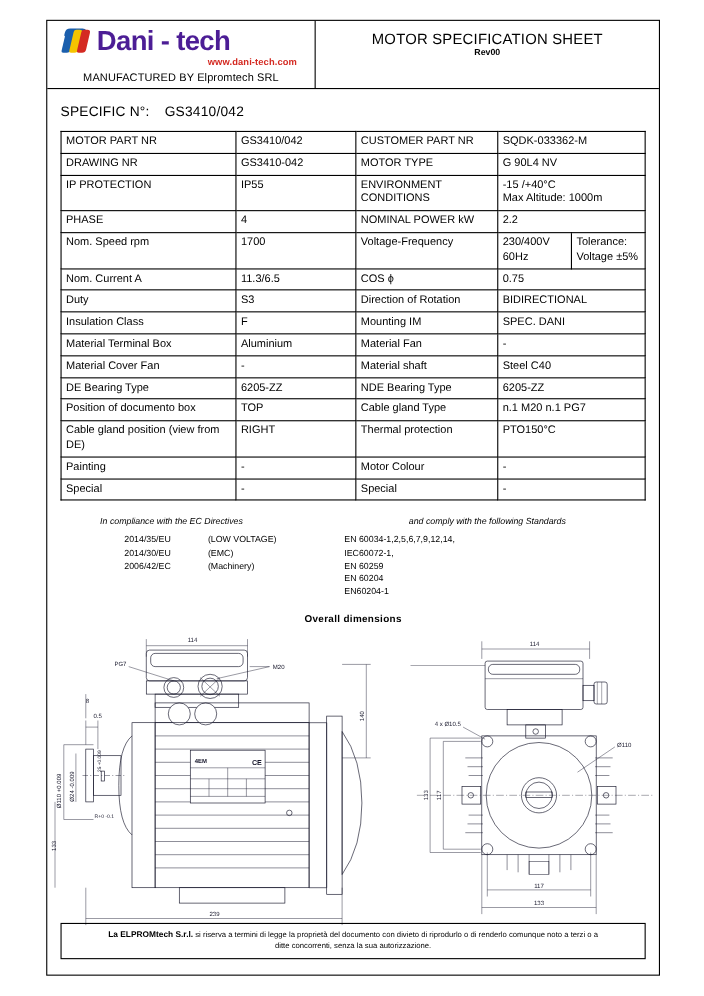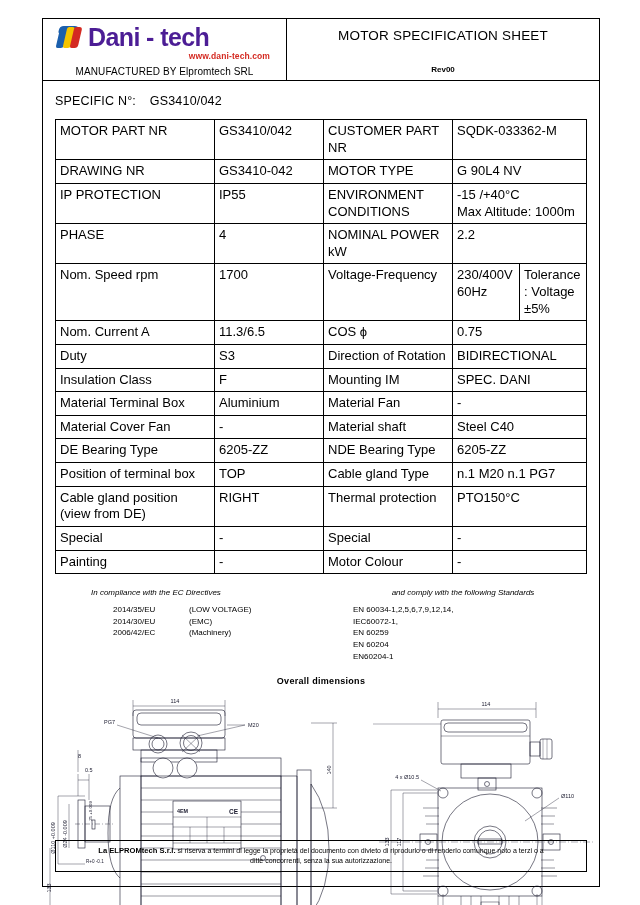--- a/index.html
+++ b/index.html
@@ -104,59 +104,58 @@
     box-sizing: border-box;
   }
   .sheet-title {
     font-size: 13.5px;
     font-weight: normal;
     letter-spacing: 0.2px;
   }
   .sheet-rev {
     font-size: 8px;
     font-weight: bold;
-    margin-top: 22px;
+    margin-top: 0;
   }
 
   
   .specific-line {
     padding: 13px 0 11px 12px;
     font-size: 12.5px;
     letter-spacing: 0.2px;
   }
   .specific-line .val { margin-left: 10px; }
 
   
   .spec-wrap { padding: 0 12px; }
   table.spec {
     border-collapse: collapse;
     width: 100%;
     table-layout: fixed;
-    font-size: 13px;
+    font-size: 10px;
   }
   table.spec td {
     border: 1px solid #000;
     padding: 3px 4px 3px 4px;
     vertical-align: top;
     line-height: 1.28;
     height: 11px;
     word-wrap: break-word;
   }
   td.c1 { width: 150px; }
   td.c2 { width: 100px; }
   td.c3 { width: 120px; }
   td.c4 { width: auto; }
   td.tol { width: 112px; }
 
   
   .compliance {
     display: flex;
     padding: 14px 12px 0 12px;
     font-size: 8px;
-    gap: 40px;
   }
   .comp-left { width: 252px; padding-left: 36px; box-sizing: border-box; }
   .comp-right { flex: 1; padding-left: 6px; box-sizing: border-box; }
   .comp-head {
     font-style: italic;
     font-size: 8px;
     margin-bottom: 7px;
     white-space: nowrap;
   }
   .comp-head.right { text-align: center; padding-right: 14px; }
@@ -296,41 +295,41 @@
             <td class="c3">Material shaft</td>
             <td class="c4" colspan="2">Steel C40</td>
           </tr>
           <tr>
             <td class="c1">DE Bearing Type</td>
             <td class="c2">6205-ZZ</td>
             <td class="c3">NDE Bearing Type</td>
             <td class="c4" colspan="2">6205-ZZ</td>
           </tr>
           <tr>
-            <td class="c1">Position of terminal box</td>
+            <td class="c1">Position of documento box</td>
             <td class="c2">TOP</td>
             <td class="c3">Cable gland Type</td>
             <td class="c4" colspan="2">n.1 M20 n.1 PG7</td>
           </tr>
           <tr>
             <td class="c1">Cable gland position (view from DE)</td>
             <td class="c2">RIGHT</td>
             <td class="c3">Thermal protection</td>
             <td class="c4" colspan="2">PTO150°C</td>
           </tr>
           <tr>
+            <td class="c1">Painting</td>
+            <td class="c2">-</td>
+            <td class="c3">Motor Colour</td>
+            <td class="c4" colspan="2">-</td>
+          </tr>
+          <tr>
             <td class="c1">Special</td>
             <td class="c2">-</td>
             <td class="c3">Special</td>
-            <td class="c4" colspan="2">-</td>
-          </tr>
-          <tr>
-            <td class="c1">Painting</td>
-            <td class="c2">-</td>
-            <td class="c3">Motor Colour</td>
             <td class="c4" colspan="2">-</td>
           </tr>
         </tbody>
     </table>
   </div>
 
   <div class="compliance">
     <div class="comp-left">
       <div class="comp-head">In compliance with the EC Directives</div>
       <div id="directives-list">

